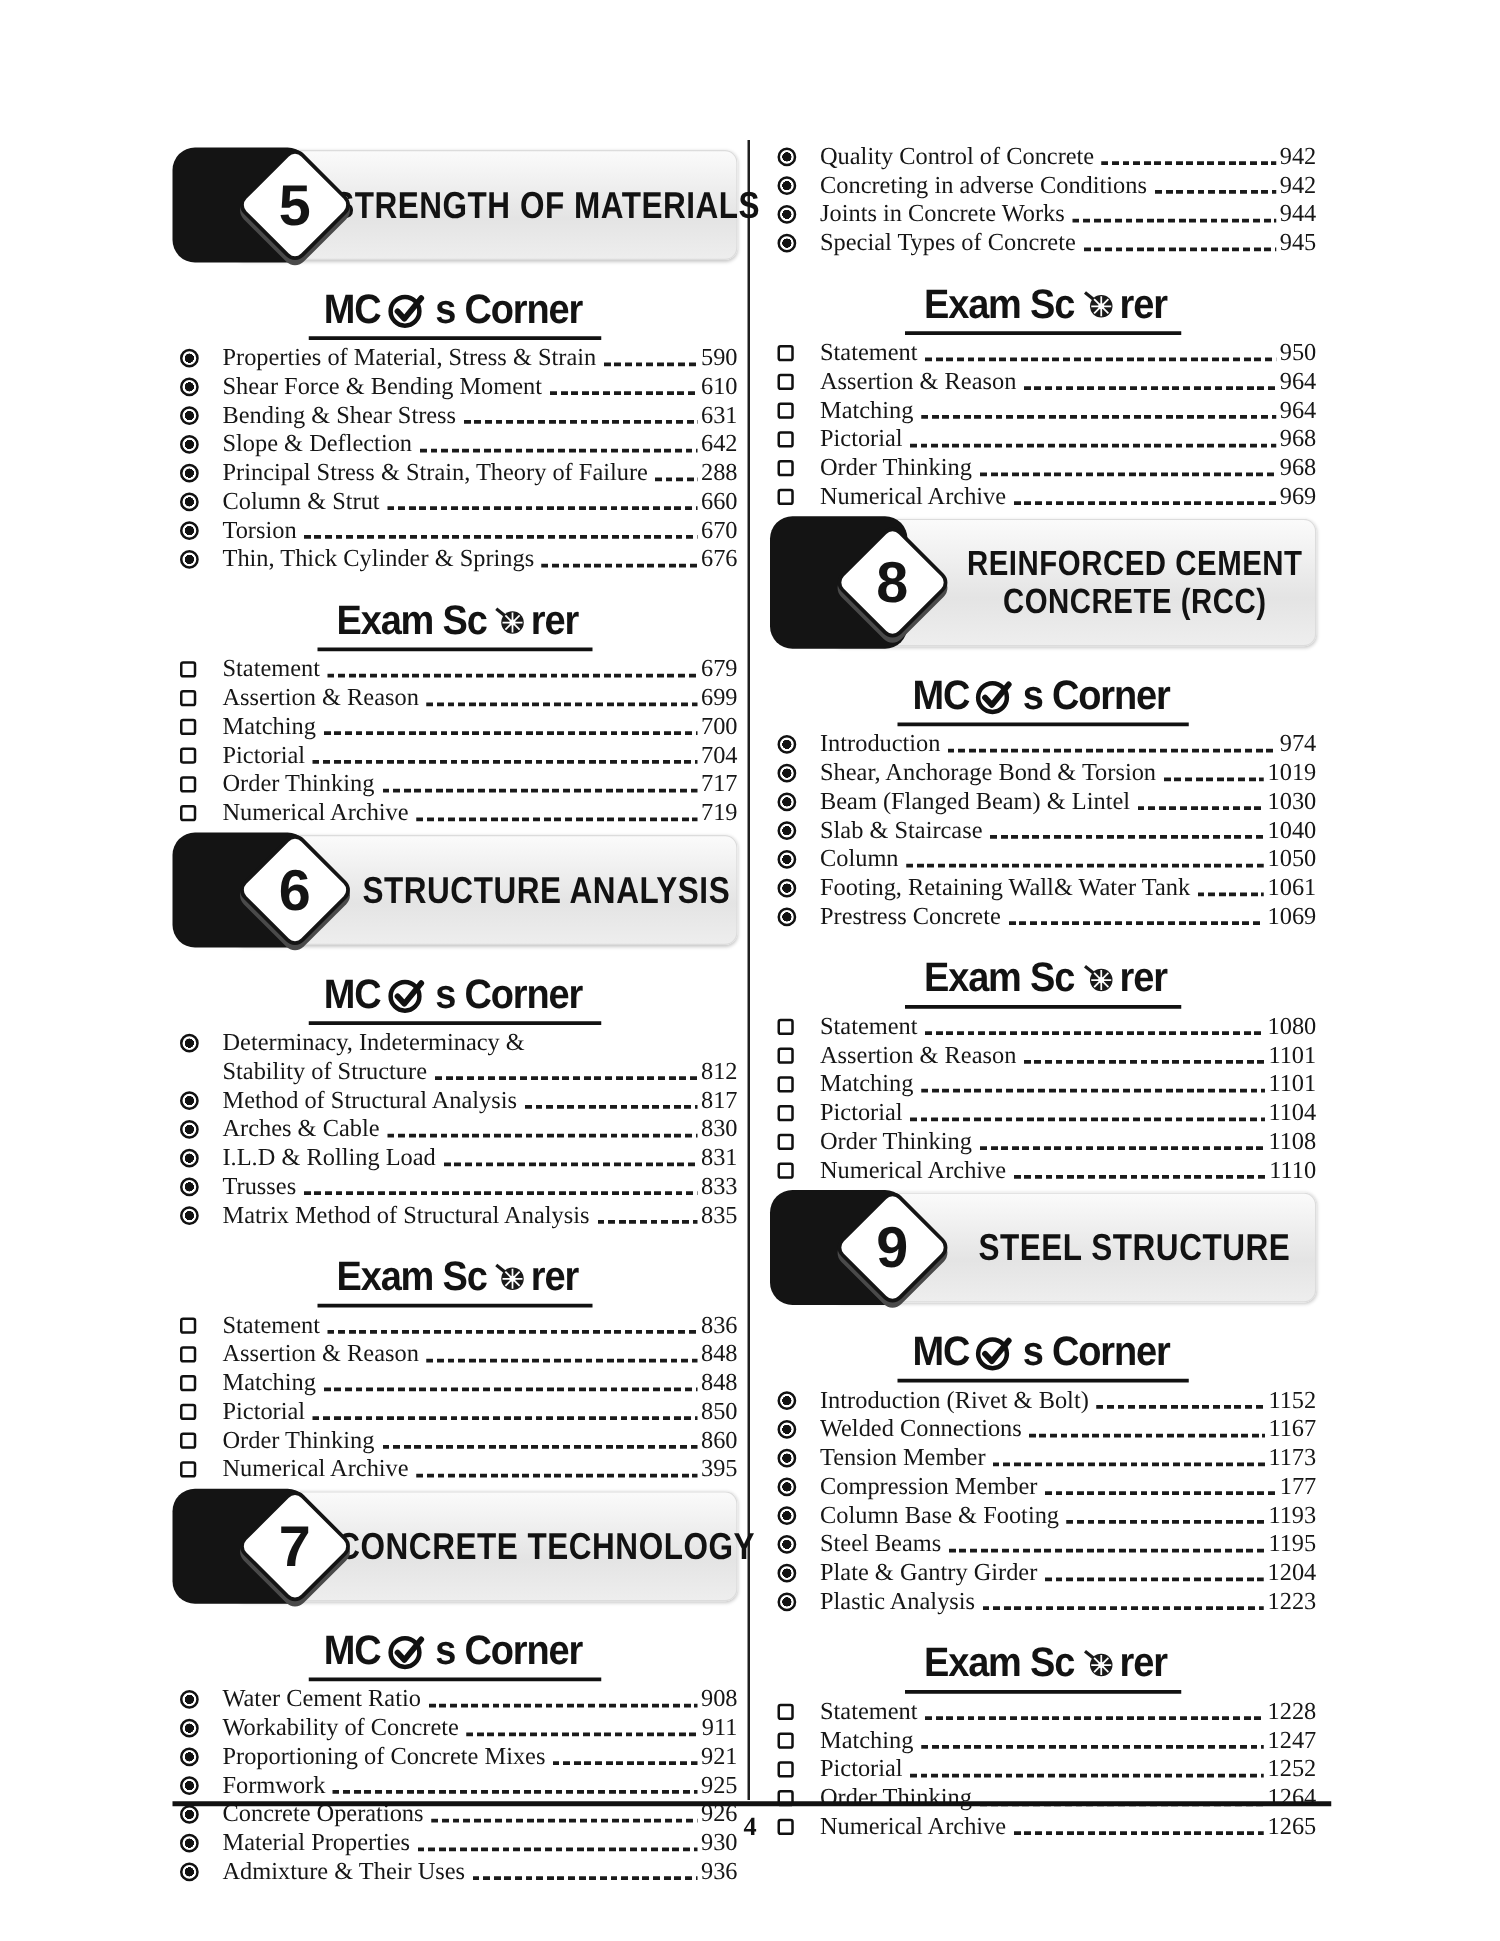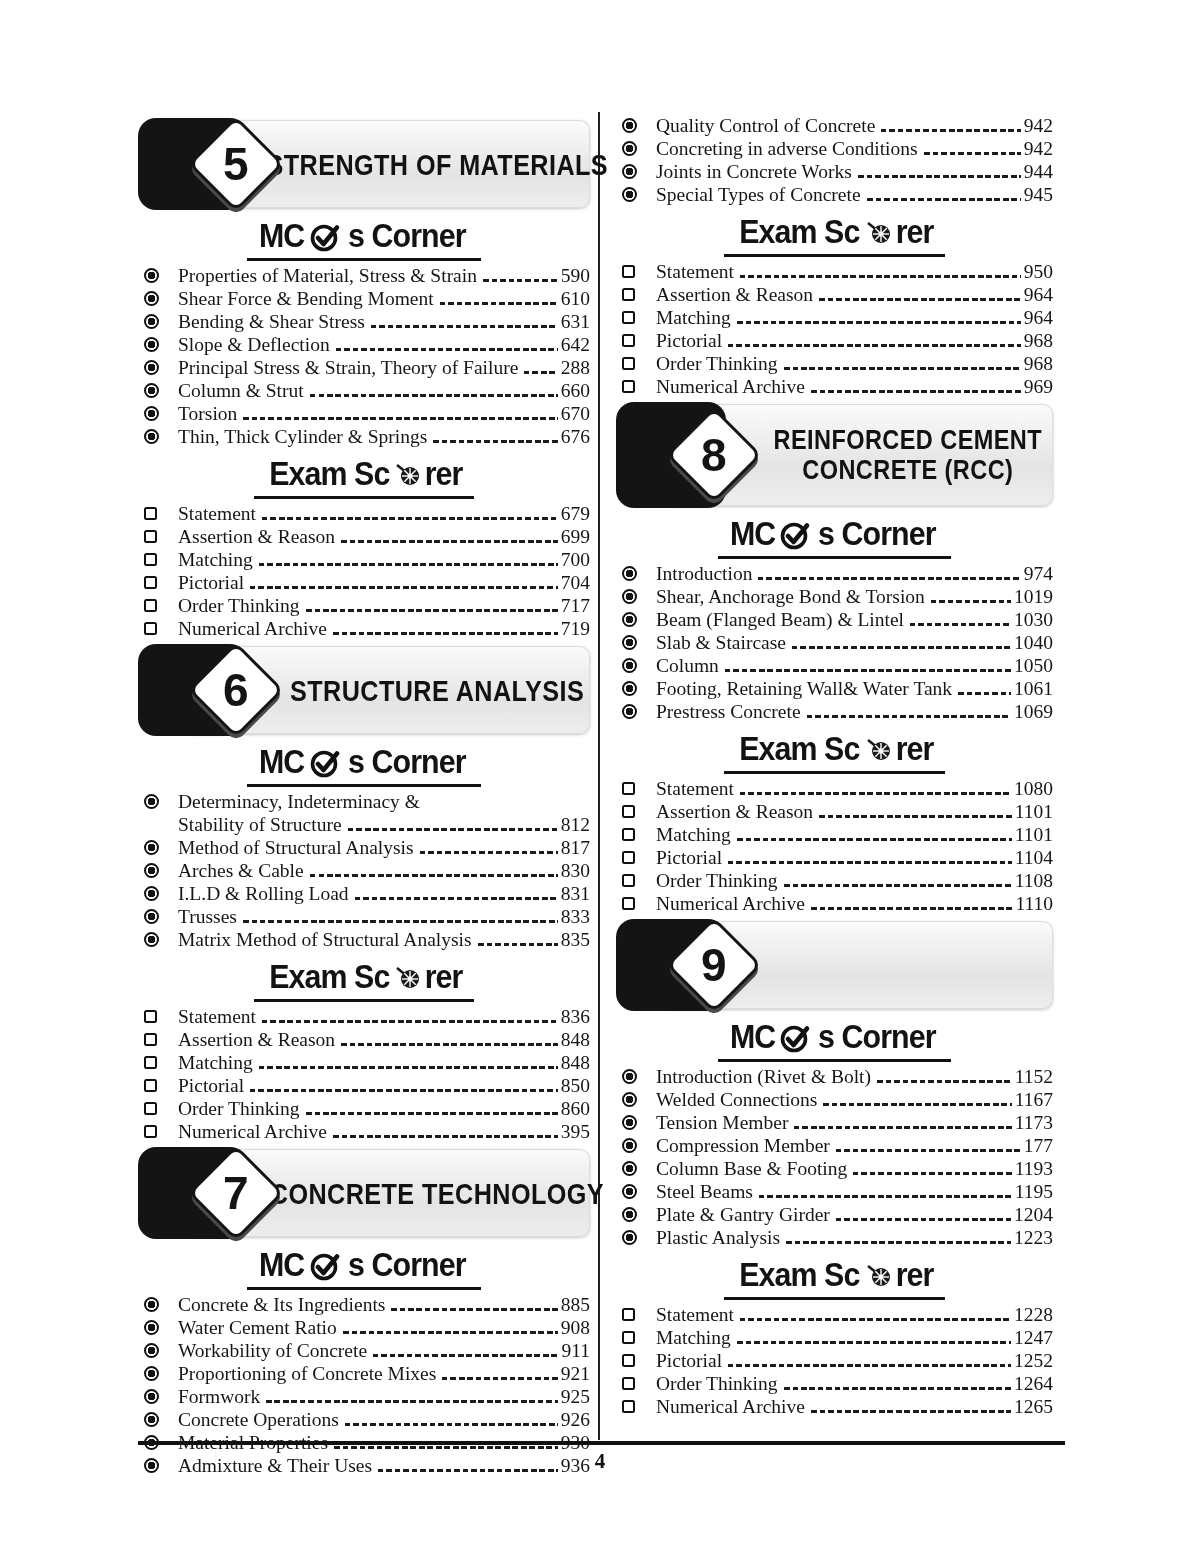--- a/index.html
+++ b/index.html
@@ -30,21 +30,21 @@
   }
   .diamond span { transform:rotate(-45deg); font-family:"Liberation Sans",sans-serif; font-weight:bold; font-size:46px; color:#141414; }
   .ch-title { position:absolute; left:152px; right:6px; top:0; bottom:0; z-index:2;
     display:flex; align-items:center; justify-content:center; text-align:center; }
   .cond { display:inline-block; transform:scaleX(0.84); transform-origin:center; }
   .ch-line { font-family:"Liberation Sans",sans-serif; font-weight:bold; font-size:30px;
     letter-spacing:0.5px; line-height:33px; color:#121212; white-space:nowrap; }
   .chapter.two .ch-line { font-size:28px; line-height:30px; }
 
   
-  .logo { text-align:center; margin:7px 0 3px; }
+  .logo { text-align:center; margin:18px 0 3px; }
   .logo-inner { display:inline-flex; align-items:center; border-bottom:3px solid #111; padding:0 10px 3px; }
   .logo-text { font-family:"Liberation Sans",sans-serif; font-weight:bold; font-size:33px;
     letter-spacing:-1px; color:#131313; display:inline-block; transform:scaleX(0.92); }
   .logo-icon { display:inline-flex; margin:0 1px; }
 
   
   .toclist { width:100%; }
   .row { display:flex; align-items:center; height:23px; padding-left:6px; font-size:19.5px; }
   .bcell { flex:0 0 34px; display:flex; align-items:center; }
   .spacer { flex:0 0 34px; }
@@ -384,28 +384,20 @@
               <path d="M10 19 l5.5 6 L29 8.5" fill="none" stroke="#111" stroke-width="4.6" stroke-linecap="round" stroke-linejoin="round"></path>
             </svg>
           </span>
           <span class="logo-text">s Corner</span>
         </span></div>
       <div class="toclist">
         <div class="row">
           <span class="bcell">
             <span class="b-mcq"></span>
           </span>
-          <span class="lbl">Concrete &amp; Its Ingredients</span>
-          <span class="leader"></span>
-          <span class="pnum">885</span>
-        </div>
-        <div class="row">
-          <span class="bcell">
-            <span class="b-mcq"></span>
-          </span>
           <span class="lbl">Water Cement Ratio</span>
           <span class="leader"></span>
           <span class="pnum">908</span>
         </div>
         <div class="row">
           <span class="bcell">
             <span class="b-mcq"></span>
           </span>
           <span class="lbl">Workability of Concrete</span>
           <span class="leader"></span>
@@ -703,20 +695,25 @@
           <span class="leader"></span>
           <span class="pnum">1110</span>
         </div>
       </div>
       <div class="chapter">
         <div class="ch-bar"></div>
         <div class="ch-tab"></div>
         <div class="diamond">
           <span>9</span>
         </div>
+        <div class="ch-title">
+          <span class="cond">
+            <div class="ch-line">STEEL STRUCTURE</div>
+          </span>
+        </div>
       </div>
       <div class="logo"><span class="logo-inner">
           <span class="logo-text">MC</span>
           <span class="logo-icon">
             <svg width="34" height="34" viewBox="0 0 34 34">
               <circle cx="16" cy="19" r="11.5" fill="#fff" stroke="#111" stroke-width="3.6"></circle>
               <path d="M10 19 l5.5 6 L29 8.5" fill="none" stroke="#111" stroke-width="4.6" stroke-linecap="round" stroke-linejoin="round"></path>
             </svg>
           </span>
           <span class="logo-text">s Corner</span>

